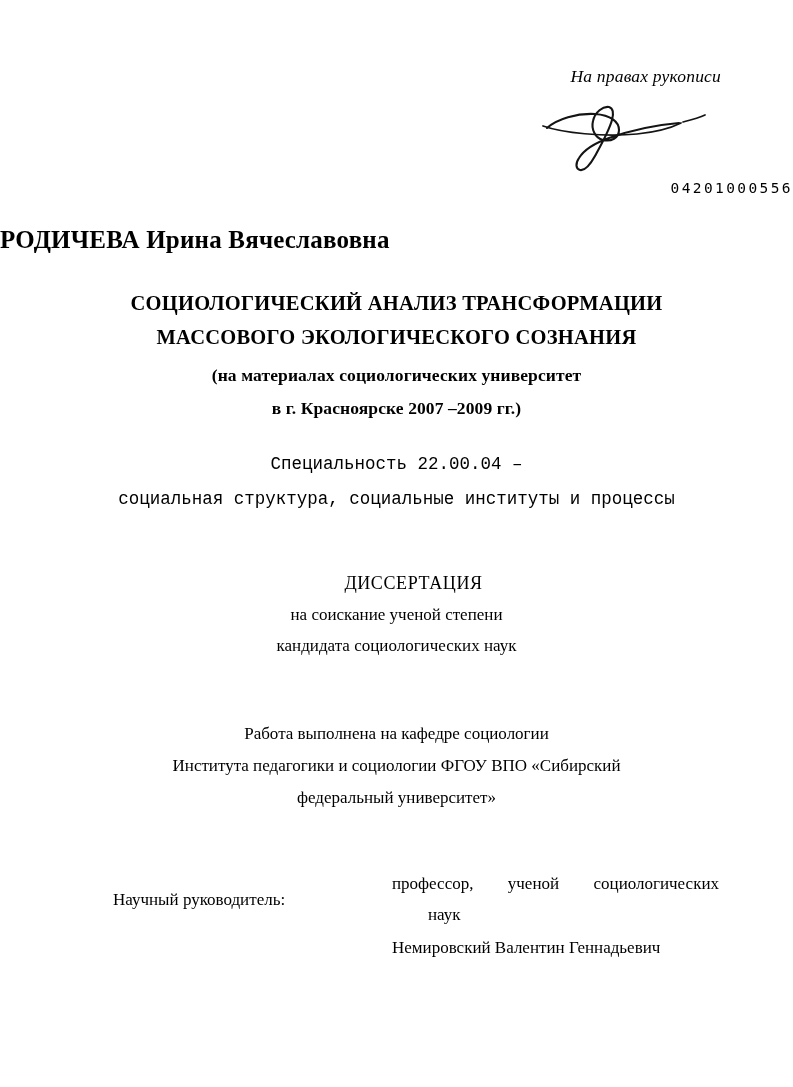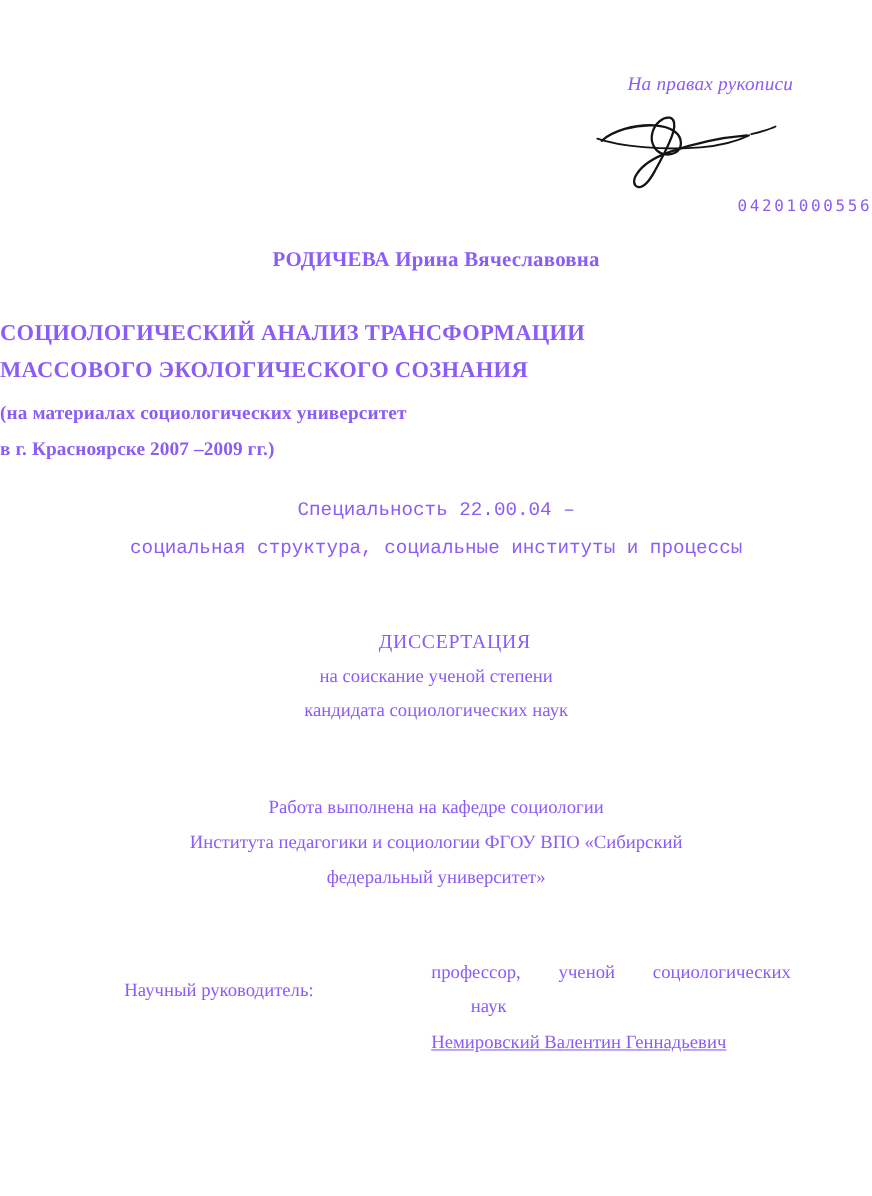--- a/index.html
+++ b/index.html
@@ -6,21 +6,21 @@
     margin: 0;
     padding: 0;
     background: #ffffff;
   }
   .page {
     position: relative;
     width: 793px;
     height: 1087px;
     background: #ffffff;
     font-family: "Liberation Serif", "DejaVu Serif", serif;
-    color: #8b5cf6;
+    color: #000000;
     overflow: hidden;
   }
 
   
   .abs { position: absolute; }
 
   
   .manuscript-note {
     left: 0;
     right: 72px;
@@ -55,32 +55,32 @@
     font-size: 14.5px;
     letter-spacing: 2.4px;
     text-indent: 2.4px;
   }
 
   
   .author-name {
     left: 0;
     right: 0;
     top: 226px;
-    text-align: center;
+    text-align: left;
     font-weight: bold;
-    font-size: 19px;
+    font-size: 25px;
     letter-spacing: 0.2px;
   }
 
   
   .title-block {
     left: 0;
     right: 0;
     top: 286px;
-    text-align: left;
+    text-align: center;
   }
   .title-line {
     font-weight: bold;
     font-size: 20.5px;
     line-height: 34px;
     letter-spacing: 0.25px;
     white-space: nowrap;
   }
   .subtitle-line {
     font-weight: bold;
@@ -162,21 +162,20 @@
     text-align: justify;
     text-align-last: justify;
   }
   .supervisor-degree-tail {
     text-align: left;
     margin-left: 36px;
   }
   .supervisor-person {
     text-align: left;
     margin-top: 2px;
-    text-decoration: underline;
   }
 </style>
 </head>
 <body>
 
 <div class="page">
 
   <div class="abs manuscript-note">На правах рукописи</div>
 
   <div class="abs signature-wrap">

